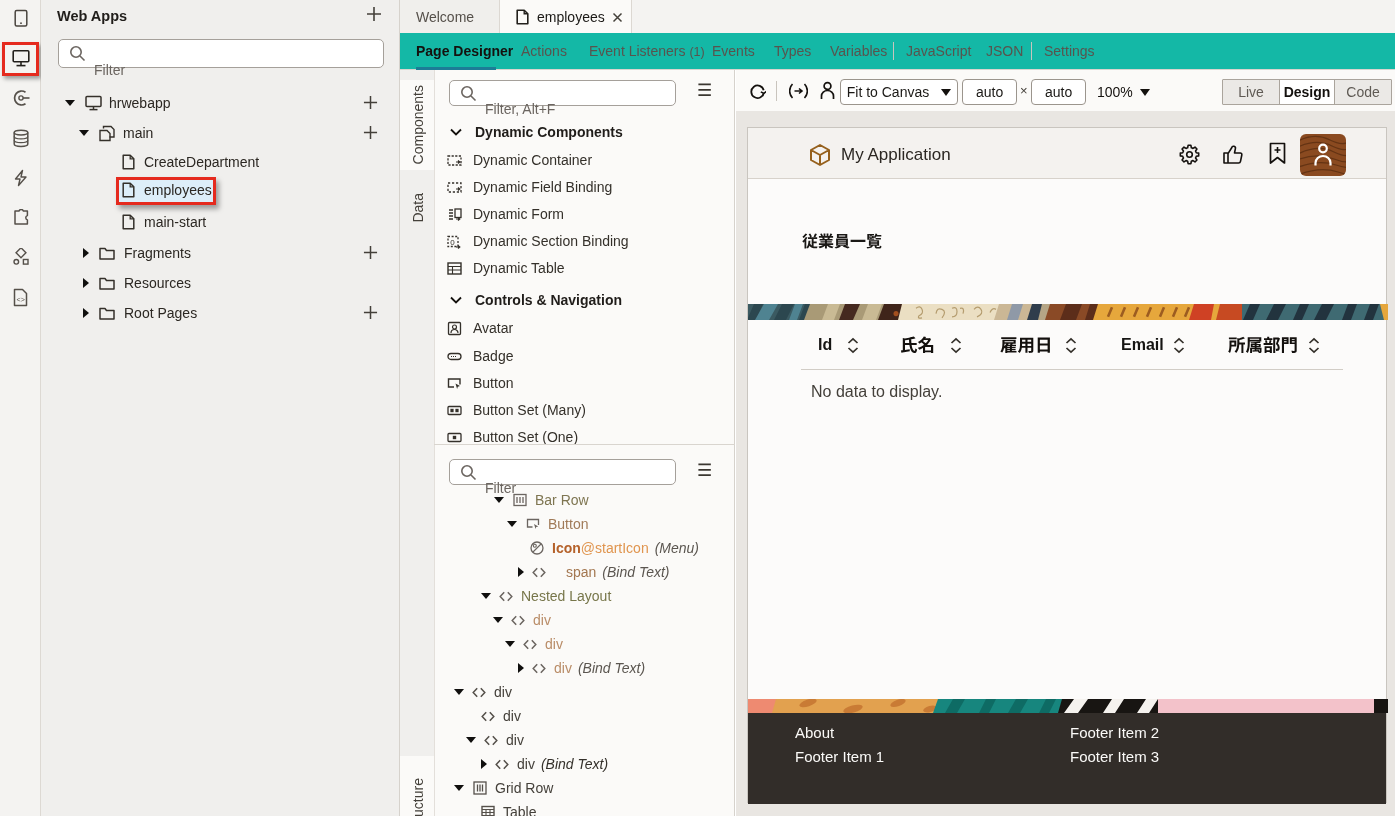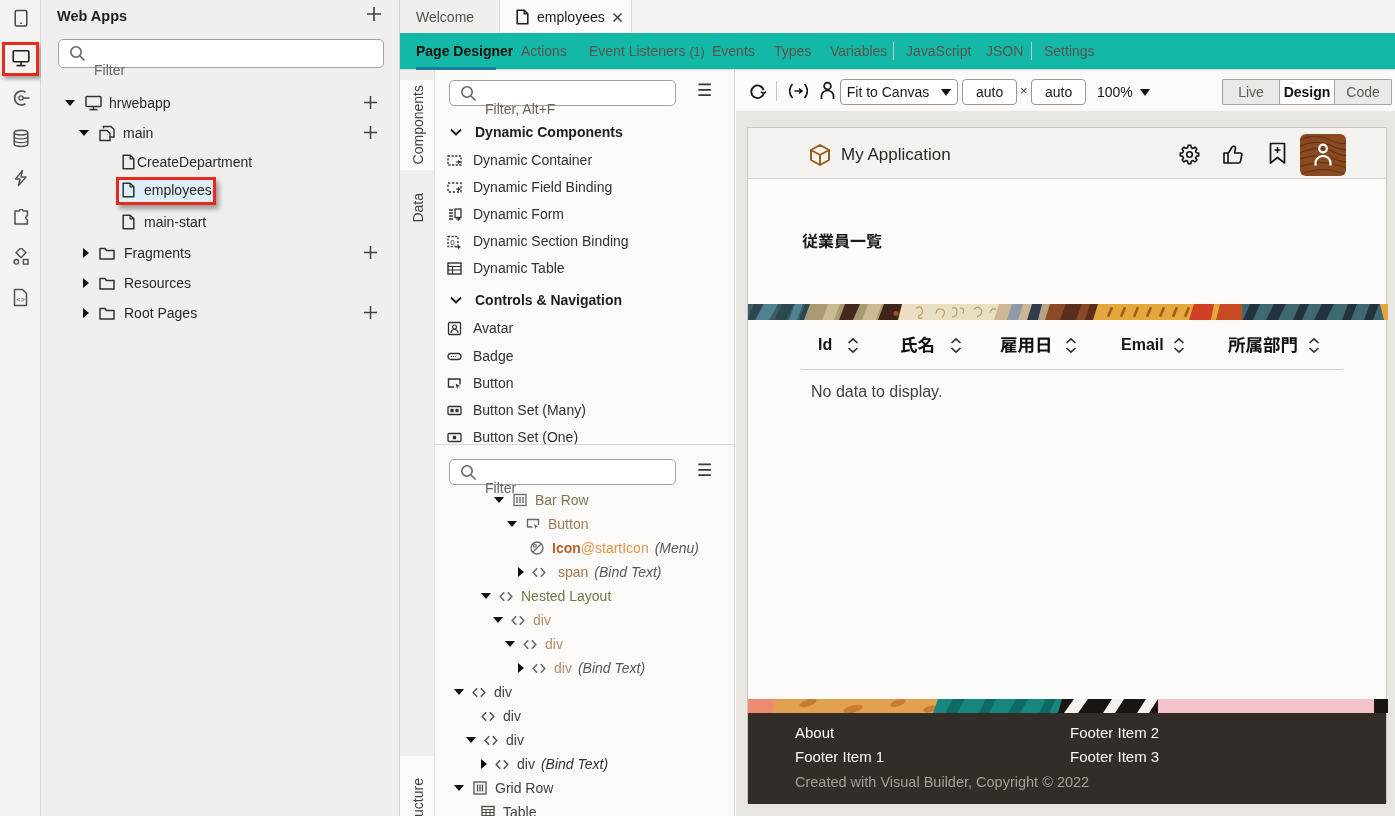--- a/index.html
+++ b/index.html
@@ -143,21 +143,21 @@
   </div>
   <svg class="rowplus" style="left:322px; top:125px;" width="15" height="15" viewBox="0 0 16 16">
       <path d="M8 1 V15 M1 8 H15" stroke="#44403a" stroke-width="1.6"></path>
     </svg>
 
   <div class="treerow" style="left:81px; top:151px;">
     <svg width="13" height="16" viewBox="0 0 13 16">
         <path d="M1.2 1.2 h7 l3.6 3.6 v10 H1.2 z" fill="none" stroke="#34302a" stroke-width="1.5" stroke-linejoin="round"></path>
         <path d="M8.2 1.2 v3.6 h3.6" fill="none" stroke="#34302a" stroke-width="1.3"></path>
       </svg>
-    <span style="margin-left:2px">CreateDepartment</span>
+    <span style="margin-left:9px">CreateDepartment</span>
   </div>
   <div id="emp-sel" style="position:absolute; left:75px; top:177px; width:100px; height:28px; background:#ddeef9; border:3px solid #e52a1e; box-shadow:3px 4px 5px rgba(0,0,0,.35);"></div>
   <div class="treerow" style="left:81px; top:179px;">
     <svg width="13" height="16" viewBox="0 0 13 16">
         <path d="M1.2 1.2 h7 l3.6 3.6 v10 H1.2 z" fill="none" stroke="#34302a" stroke-width="1.5" stroke-linejoin="round"></path>
         <path d="M8.2 1.2 v3.6 h3.6" fill="none" stroke="#34302a" stroke-width="1.3"></path>
       </svg>
     <span style="margin-left:9px">employees</span>
   </div>
   <div class="treerow" style="left:81px; top:211px;">
@@ -368,21 +368,21 @@
       </svg>
       <span style="margin-left:8px; color:#b5622b; font-weight:bold;">Icon</span>
       <span style="color:#e0954f;">@startIcon</span>
       <span class="it">(Menu)</span>
     </div>
   <div class="srow" style="left:118px; top:494px; color:#a3764f;">
       <span class="tri right"></span>
       <svg style="margin-left:8px" width="14" height="11" viewBox="0 0 14 11">
         <path d="M5.2 1.2 L1.2 5.5 L5.2 9.8 M8.8 1.2 L12.8 5.5 L8.8 9.8" fill="none" stroke="#6b6560" stroke-width="1.5"></path>
       </svg>
-      <span style="margin-left:12px">span</span>
+      <span style="margin-left:20px">span</span>
       <span class="it">(Bind Text)</span>
     </div>
   <div class="srow" style="left:81px; top:518px; color:#77764a;">
       <span class="tri down"></span>
       <svg style="margin-left:8px" width="14" height="11" viewBox="0 0 14 11">
         <path d="M5.2 1.2 L1.2 5.5 L5.2 9.8 M8.8 1.2 L12.8 5.5 L8.8 9.8" fill="none" stroke="#6b6560" stroke-width="1.5"></path>
       </svg>
       <span style="margin-left:8px">Nested Layout</span>
     </div>
   <div class="srow" style="left:93px; top:542px; color:#b98c67;">
@@ -601,16 +601,15 @@
         </g>
       <path d="M410 0 h230 v14 h-230 z" fill="#f3c2ca"></path>
       <rect x="626" y="0" width="14" height="14" fill="#181512"></rect>
     </svg>
 
     <div id="pfoot">
       <div style="position:absolute; left:47px; top:11px;">About</div>
       <div style="position:absolute; left:47px; top:35px;">Footer Item 1</div>
       <div style="position:absolute; left:322px; top:11px;">Footer Item 2</div>
       <div style="position:absolute; left:322px; top:35px;">Footer Item 3</div>
-      <div style="position:absolute; left:47px; top:61px; color:#a69f96; font-size:14.5px;">Created with Visual Builder, Copyright © 2022</div>
     </div>
   </div>
 </div>
 
 </body></html>

